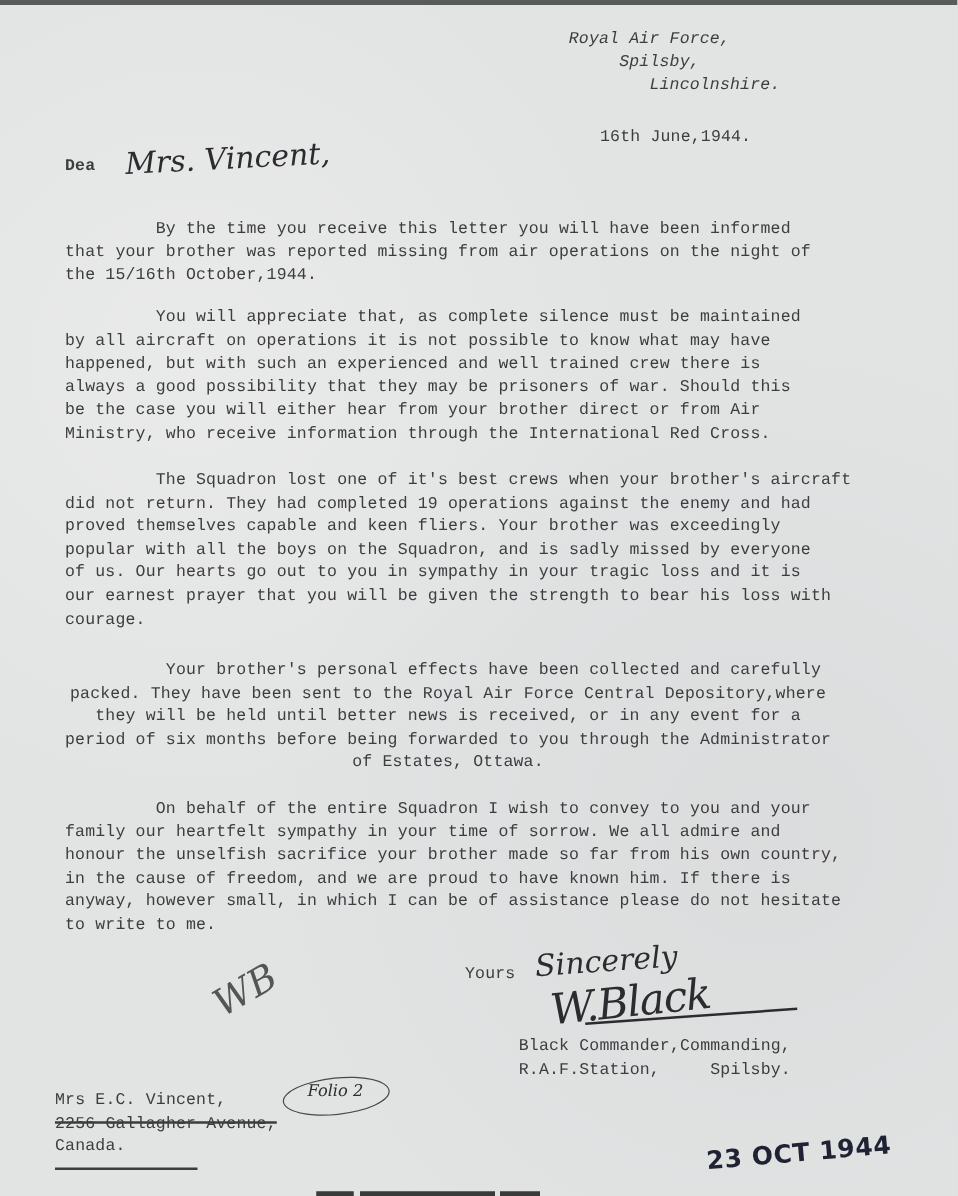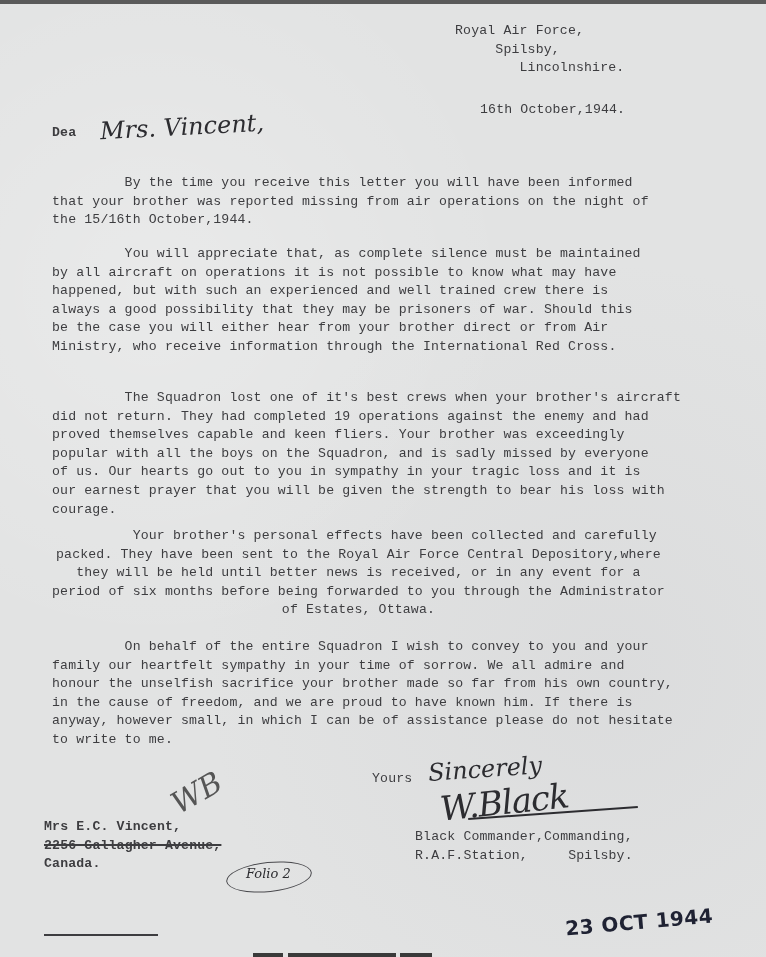--- a/index.html
+++ b/index.html
@@ -12,54 +12,54 @@
       position: relative; width: 766px; height: 957px;
       background: #e2e3e3;
       background-image:
         radial-gradient(circle at 20% 30%, rgba(255,255,255,0.25) 0, rgba(255,255,255,0) 40%),
         radial-gradient(circle at 80% 70%, rgba(180,180,185,0.15) 0, rgba(180,180,185,0) 45%);
       color: #3a3a3c;
       overflow: hidden;
     }
     .topbar { position: absolute; left: 0; top: 0; width: 766px; height: 4px; background: #5a5a5a; }
     .tw { position: absolute; font-size: 13.2px; line-height: 18.6px; white-space: pre; letter-spacing: 0.15px; color: #3d3d40; }
-    .letterhead { left: 455px; top: 22px; }
+    .letterhead { left: 455px; top: 22px; font-style: italic; }
     .date { left: 480px; top: 101px; }
     .salutation { left: 52px; top: 124px; font-weight: bold; }
     .script { font-family: "DejaVu Serif", serif; font-style: italic; color: #2c2c30; }
     .hand-name { position: absolute; left: 100px; top: 113px; font-size: 24px; transform: rotate(-3deg); }
     .para { left: 52px; }
     .p1 { top: 174px; }
     .p2 { top: 245px; }
-    .p3 { top: 389px; }
+    .p3 { top: 375px; }
     .p4 { top: 527px; text-align: center; }
     .p5 { top: 638px; }
     .closing { left: 372px; top: 770px; }
     .sig-sincerely { position: absolute; left: 428px; top: 755px; font-size: 24px; transform: rotate(-4deg); }
     .sig-name { position: absolute; left: 440px; top: 782px; font-size: 34px; transform: rotate(-6deg); letter-spacing: -1px; }
     .sig-line { position: absolute; left: 468px; top: 812px; width: 170px; height: 2px; background: #2c2c30; transform: rotate(-4deg); }
     .title-block { left: 415px; top: 828px; }
     .initials { position: absolute; left: 170px; top: 775px; font-size: 30px; color: #555; transform: rotate(-30deg); }
-    .address { left: 44px; top: 818px; font-weight: bold; }
+    .address { left: 44px; top: 871px; }
     .strike { text-decoration: line-through; text-decoration-thickness: 1.5px; }
     .underline-canada { position: absolute; left: 44px; top: 934px; width: 114px; height: 1.5px; background: #3d3d40; }
     .folio { position: absolute; left: 226px; top: 862px; width: 84px; height: 28px; border: 1.5px solid #4a4a4e; border-radius: 50%; transform: rotate(-6deg); }
     .folio-text { position: absolute; left: 246px; top: 866px; font-size: 13px; color: #2c2c30; }
     .stamp { position: absolute; left: 565px; top: 910px; font-family: "DejaVu Sans", sans-serif; font-weight: bold; font-size: 20px; color: #1f2233; transform: rotate(-5deg); letter-spacing: 0.5px; }
     .bottom-tabs { position: absolute; top: 953px; height: 4px; background: #3a3a3a; }
   </style>
 </head>
 <body>
 
 <div class="page">
   <div class="topbar"></div>
 
   <div class="tw letterhead"><div>Royal Air Force,</div><div>     Spilsby,</div><div>        Lincolnshire.</div></div>
 
-  <div class="tw date">16th October,1944.</div>
+  <div class="tw date">16th June,1944.</div>
 
   <div class="tw salutation">Dea</div>
   <div class="script hand-name">Mrs. Vincent,</div>
 
   <div class="tw para p1"><div>         By the time you receive this letter you will have been informed</div><div>that your brother was reported missing from air operations on the night of</div><div>the 15/16th October,1944.</div></div>
 
   <div class="tw para p2"><div>         You will appreciate that, as complete silence must be maintained</div><div>by all aircraft on operations it is not possible to know what may have</div><div>happened, but with such an experienced and well trained crew there is</div><div>always a good possibility that they may be prisoners of war. Should this</div><div>be the case you will either hear from your brother direct or from Air</div><div>Ministry, who receive information through the International Red Cross.</div></div>
 
   <div class="tw para p3"><div>         The Squadron lost one of it's best crews when your brother's aircraft</div><div>did not return. They had completed 19 operations against the enemy and had</div><div>proved themselves capable and keen fliers. Your brother was exceedingly</div><div>popular with all the boys on the Squadron, and is sadly missed by everyone</div><div>of us. Our hearts go out to you in sympathy in your tragic loss and it is</div><div>our earnest prayer that you will be given the strength to bear his loss with</div><div>courage.</div></div>
 

